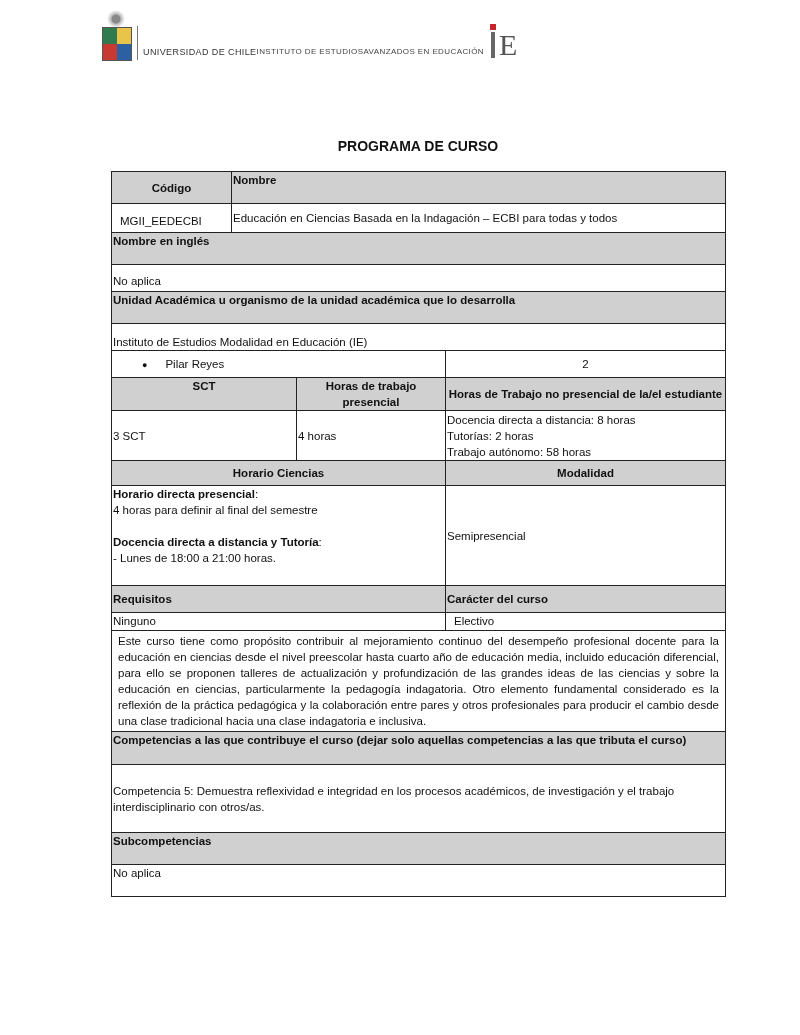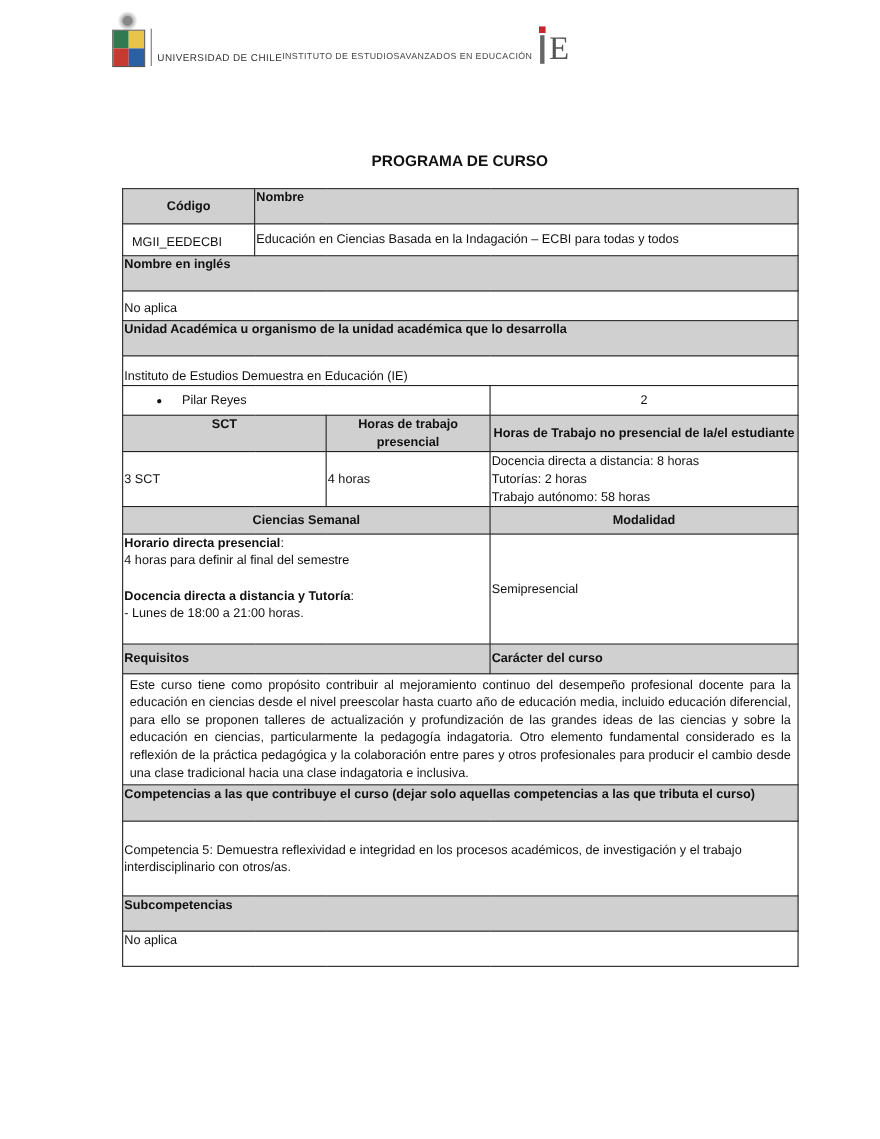--- a/index.html
+++ b/index.html
@@ -78,57 +78,61 @@
   <tr style="height:32px">
     <td class="hdr" colspan="4">Nombre en inglés</td>
   </tr>
   <tr style="height:27px">
     <td class="vm" colspan="4" style="padding-top:6px">No aplica</td>
   </tr>
   <tr style="height:32px">
     <td class="hdr" colspan="4">Unidad Académica u organismo de la unidad académica que lo desarrolla</td>
   </tr>
   <tr style="height:27px">
-    <td colspan="4" style="vertical-align:bottom">Instituto de Estudios Demuestra en Educación (IE)</td>
+    <td colspan="4" style="vertical-align:bottom">Instituto de Estudios Modalidad en Educación (IE)</td>
   </tr>
   <tr style="height:27px">
     <td colspan="3" class="vm bullet">Pilar Reyes</td>
     <td class="c vm">2</td>
   </tr>
   <tr style="height:32px">
     <td class="hdr c" colspan="2">SCT</td>
     <td class="hdr c vm">Horas de trabajo presencial</td>
     <td class="hdr c vm">Horas de Trabajo no presencial de la/el estudiante</td>
   </tr>
   <tr style="height:50px">
     <td colspan="2" class="vm">3 SCT</td>
     <td class="vm">4 horas</td>
     <td class="vm">
       <div>Docencia directa a distancia: 8 horas</div>
       <div>Tutorías: 2 horas</div>
       <div>Trabajo autónomo: 58 horas</div>
     </td>
   </tr>
   <tr style="height:25px">
-    <td class="hdr c vm" colspan="3">Ciencias Semanal</td>
+    <td class="hdr c vm" colspan="3">Horario Ciencias</td>
     <td class="hdr c vm">Modalidad</td>
   </tr>
   <tr style="height:100px">
     <td colspan="3">
       <div><b>Horario directa presencial</b>:</div>
       <div>4 horas para definir al final del semestre</div>
       <div style="height:16px"></div>
       <div><b>Docencia directa a distancia y Tutoría</b>:</div>
       <div>- Lunes de 18:00 a 21:00 horas.</div>
     </td>
     <td class="vm">Semipresencial</td>
   </tr>
   <tr style="height:27px">
     <td class="hdr vm" colspan="3">Requisitos</td>
     <td class="hdr vm">Carácter del curso</td>
+  </tr>
+  <tr style="height:18px">
+    <td colspan="3">Ninguno</td>
+    <td style="padding-left:8px">Electivo</td>
   </tr>
   <tr style="height:98px">
     <td class="just" colspan="4">Este curso tiene como propósito contribuir al mejoramiento continuo del desempeño profesional docente para la educación en ciencias desde el nivel preescolar hasta cuarto año de educación media, incluido educación diferencial, para ello se proponen talleres de actualización y profundización de las grandes ideas de las ciencias y sobre la educación en ciencias, particularmente la pedagogía indagatoria. Otro elemento fundamental considerado es la reflexión de la práctica pedagógica y la colaboración entre pares y otros profesionales para producir el cambio desde una clase tradicional hacia una clase indagatoria e inclusiva.</td>
   </tr>
   <tr style="height:33px">
     <td class="hdr" colspan="4">Competencias a las que contribuye el curso (dejar solo aquellas competencias a las que tributa el curso)</td>
   </tr>
   <tr style="height:68px">
     <td colspan="4" class="vm">Competencia 5: Demuestra reflexividad e integridad en los procesos académicos, de investigación y el trabajo interdisciplinario con otros/as.</td>
   </tr>

